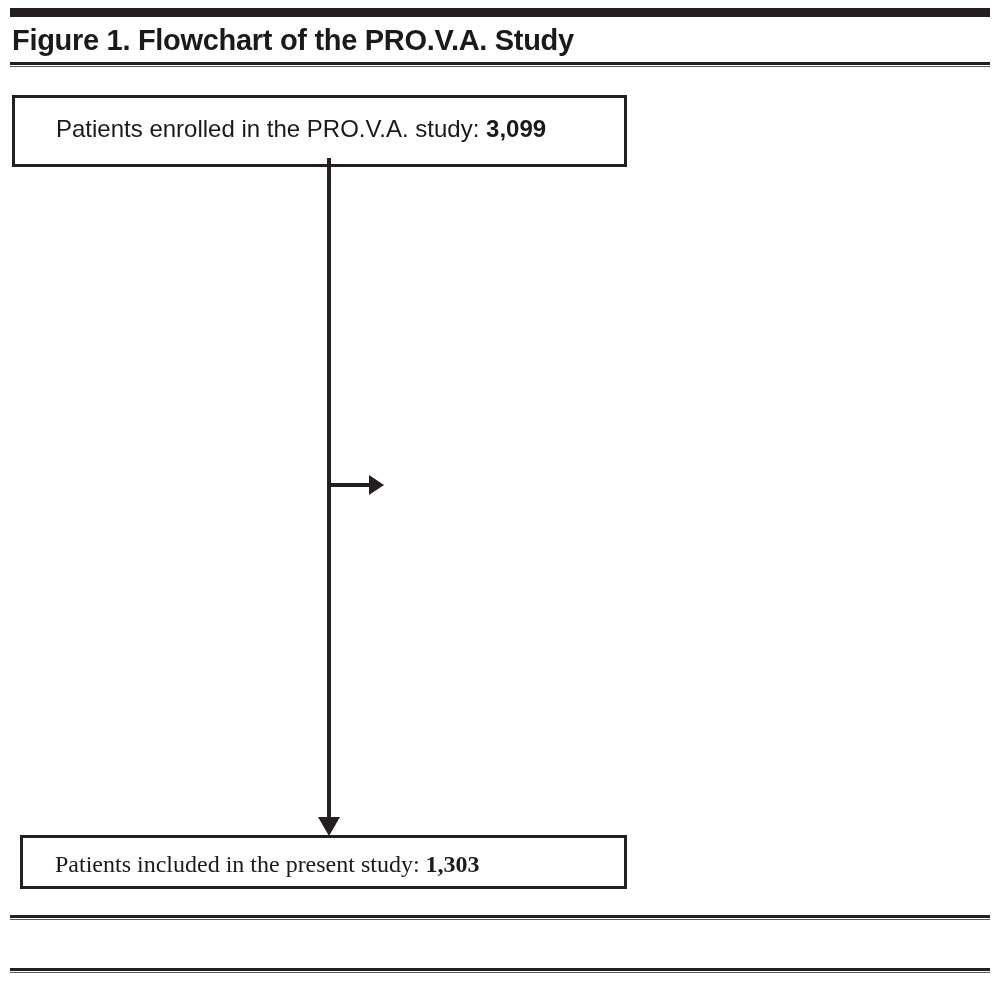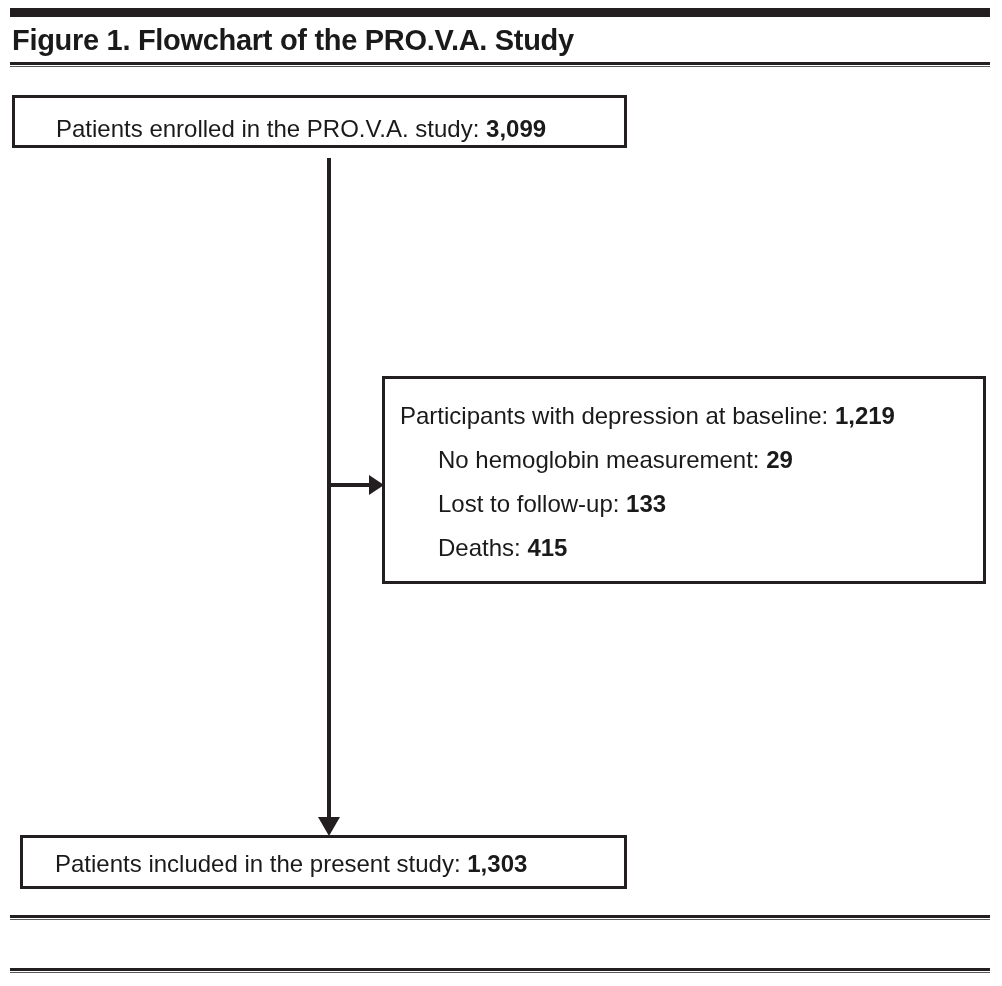--- a/index.html
+++ b/index.html
@@ -62,21 +62,21 @@
   .flow-box {
     position: absolute;
     box-sizing: border-box;
     border: 3px solid #231f20;
     background: #ffffff;
   }
   #box-enrolled {
     left: 12px;
     top: 95px;
     width: 615px;
-    height: 53px;
+    height: 72px;
   }
   #box-excluded {
     left: 382px;
     top: 376px;
     width: 604px;
     height: 208px;
   }
   #box-included {
     left: 20px;
     top: 835px;
@@ -93,20 +93,21 @@
   .box-line b {
     font-weight: bold;
   }
   #box-enrolled .box-line {
     left: 41px;
     top: 16px;
   }
   #box-included .box-line {
     left: 32px;
     top: 11px;
+    font-family: Liberation Serif, serif;
   }
   #box-excluded .line-0 { left: 15px; top: 22px; }
   #box-excluded .line-1 { left: 53px; top: 66px; }
   #box-excluded .line-2 { left: 53px; top: 110px; }
   #box-excluded .line-3 { left: 53px; top: 154px; }
 
   
   .vline {
     position: absolute;
     left: 327px;
@@ -205,34 +206,20 @@
     <div class="box-line">
       <span>Patients enrolled in the PRO.V.A. study: </span><b>3,099</b>
     </div>
   </div>
 
   <div class="vline"></div>
   <div class="hline"></div>
   <div class="arrow-right"></div>
   <div class="arrow-down"></div>
 
-  <div class="flow-box" id="box-excluded">
-    <div class="box-line line-0">
-      <span>Participants with depression at baseline: </span><b>1,219</b>
-    </div>
-    <div class="box-line line-1">
-      <span>No hemoglobin measurement: </span><b>29</b>
-    </div>
-    <div class="box-line line-2">
-      <span>Lost to follow-up: </span><b>133</b>
-    </div>
-    <div class="box-line line-3">
-      <span>Deaths: </span><b>415</b>
-    </div>
-  </div>
 
   <div class="flow-box" id="box-included">
     <div class="box-line">
       <span>Patients included in the present study: </span><b>1,303</b>
     </div>
   </div>
 
   <div class="rule-footer-top"></div>
   <div class="rule-footer-bottom"></div>
 

